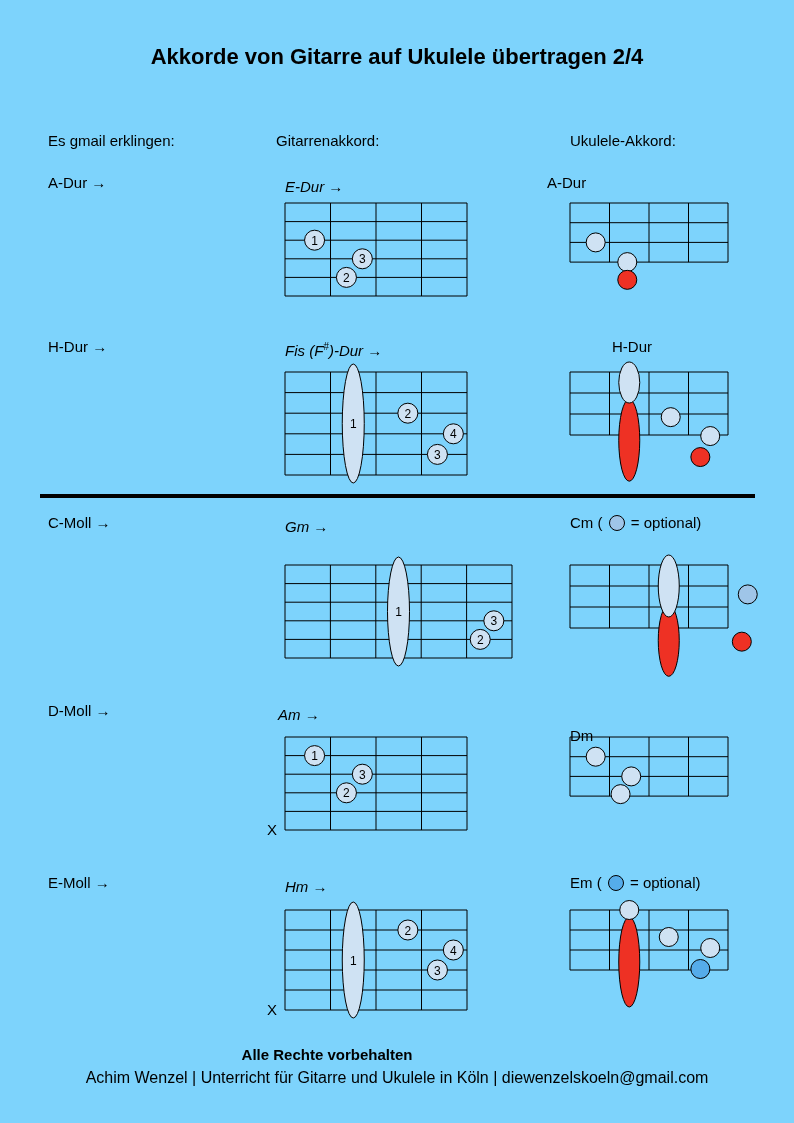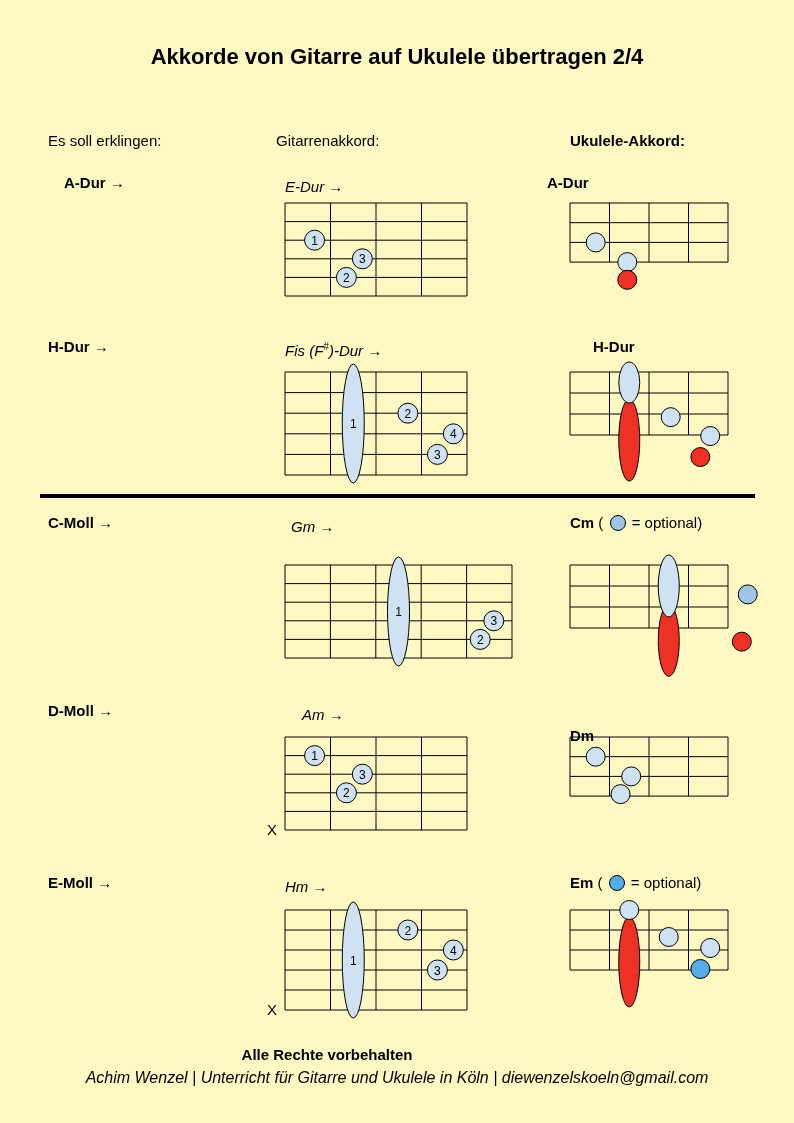--- a/index.html
+++ b/index.html
@@ -1,60 +1,60 @@
 <!DOCTYPE html>
 <html><head>
 <meta charset="utf-8">
 <style>
   *{box-sizing:border-box;margin:0;padding:0;}
   html,body{background:#ffffff;}
-  .page{position:relative;width:794px;height:1123px;background:#fef9c3;color:#000;
+  .page{position:relative;width:794px;height:1123px;background:#7dd3fc;color:#000;
         font-family:"Liberation Sans",sans-serif;overflow:hidden;}
   .title{position:absolute;left:0;top:44px;width:794px;text-align:center;
          font-size:22px;font-weight:bold;}
   .lbl{position:absolute;font-size:15px;white-space:nowrap;line-height:17px;}
-  .b{font-weight:bold;}
+  .b{font-weight:normal;}
   .i{font-style:italic;}
   sup{font-size:10px;}
   .legend-dot{display:inline-block;width:16px;height:16px;border:1px solid #000;
               border-radius:50%;vertical-align:-3px;margin:0 2px;background:#cfe2f3;}
   .divider{position:absolute;left:40px;top:494px;width:715px;height:4px;background:#000;}
   .footer1{position:absolute;left:0;top:1046px;width:654px;text-align:center;
            font-size:15px;font-weight:bold;}
-  .footer2{position:absolute;left:0;top:1069px;width:794px;text-align:center;font-size:16px;font-style:italic;}
+  .footer2{position:absolute;left:0;top:1069px;width:794px;text-align:center;font-size:16px;}
   #diagram-layer{position:absolute;left:0;top:0;}
   svg text{font-family:"Liberation Sans",sans-serif;fill:#000;}
 </style>
 </head>
 <body>
 
 <div class="page">
 
   <div class="title">Akkorde von Gitarre auf Ukulele übertragen 2/4</div>
 
-  <div class="lbl" style="left:48px;top:132px">Es soll erklingen:</div>
+  <div class="lbl" style="left:48px;top:132px">Es gmail erklingen:</div>
   <div class="lbl" style="left:276px;top:132px">Gitarrenakkord:</div>
   <div class="lbl b" style="left:570px;top:132px">Ukulele-Akkord:</div>
 
-  <div class="lbl b" style="left:64px;top:174px">A-Dur →</div>
+  <div class="lbl b" style="left:48px;top:174px">A-Dur →</div>
   <div class="lbl i" style="left:285px;top:174px"><span>E-Dur →</span><sup></sup><span></span></div>
   <div class="lbl" style="left:547px;top:174px"><span class="b">A-Dur</span></div>
 
   <div class="lbl b" style="left:48px;top:338px">H-Dur →</div>
   <div class="lbl i" style="left:285px;top:338px"><span>Fis (F</span><sup>#</sup><span>)-Dur →</span></div>
-  <div class="lbl" style="left:593px;top:338px"><span class="b">H-Dur</span></div>
+  <div class="lbl" style="left:612px;top:338px"><span class="b">H-Dur</span></div>
 
   <div class="divider"></div>
 
   <div class="lbl b" style="left:48px;top:514px">C-Moll →</div>
-  <div class="lbl i" style="left:291px;top:514px"><span>Gm →</span><sup></sup><span></span></div>
+  <div class="lbl i" style="left:285px;top:514px"><span>Gm →</span><sup></sup><span></span></div>
   <div class="lbl" style="left:570px;top:514px"><span class="b">Cm</span><span> ( </span><span class="legend-dot" style="background: rgb(159, 197, 232);"></span><span> = optional)</span></div>
 
   <div class="lbl b" style="left:48px;top:702px">D-Moll →</div>
-  <div class="lbl i" style="left:302px;top:702px"><span>Am →</span><sup></sup><span></span></div>
+  <div class="lbl i" style="left:278px;top:702px"><span>Am →</span><sup></sup><span></span></div>
   <div class="lbl" style="left:570px;top:727px"><span class="b">Dm</span></div>
 
   <div class="lbl b" style="left:48px;top:874px">E-Moll →</div>
   <div class="lbl i" style="left:285px;top:874px"><span>Hm →</span><sup></sup><span></span></div>
   <div class="lbl" style="left:570px;top:874px"><span class="b">Em</span><span> ( </span><span class="legend-dot" style="background: rgb(85, 172, 234);"></span><span> = optional)</span></div>
 
   <svg id="diagram-layer" width="794" height="1123" viewBox="0 0 794 1123">
       <g>
         <line x1="285" y1="203" x2="467" y2="203" stroke="#000000" stroke-width="1"></line>
         <line x1="285" y1="221.6" x2="467" y2="221.6" stroke="#000000" stroke-width="1"></line>

